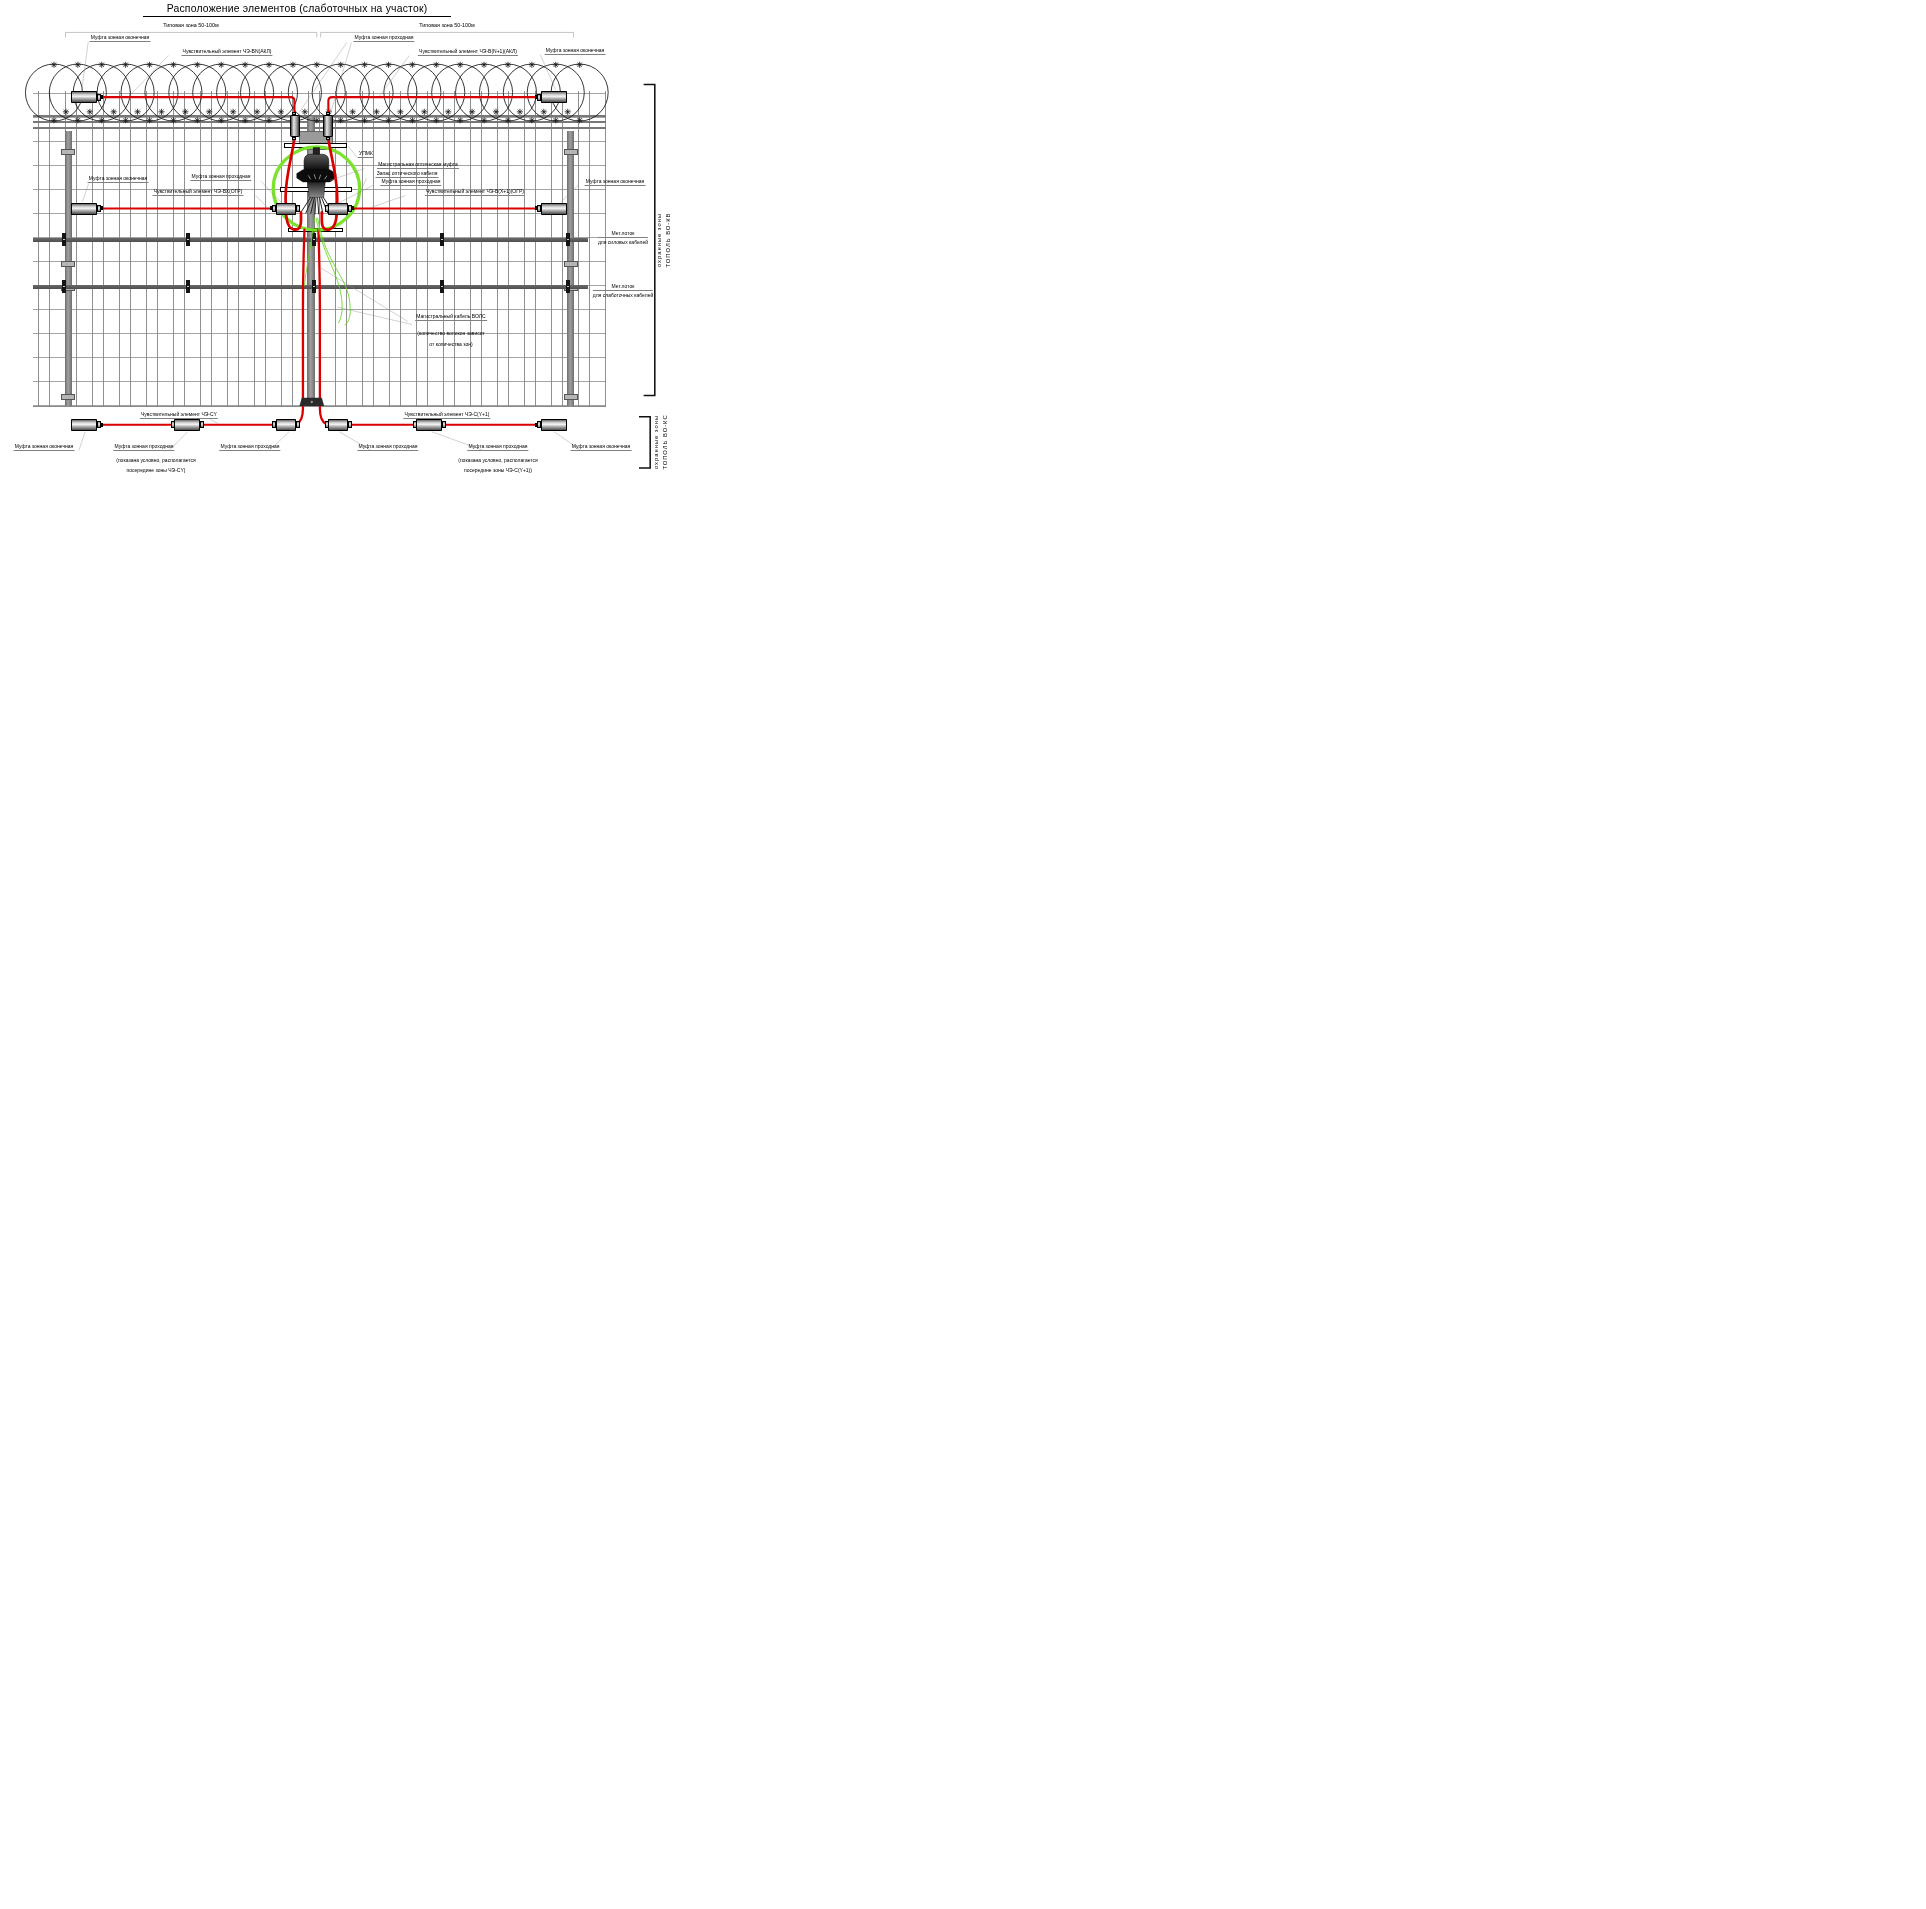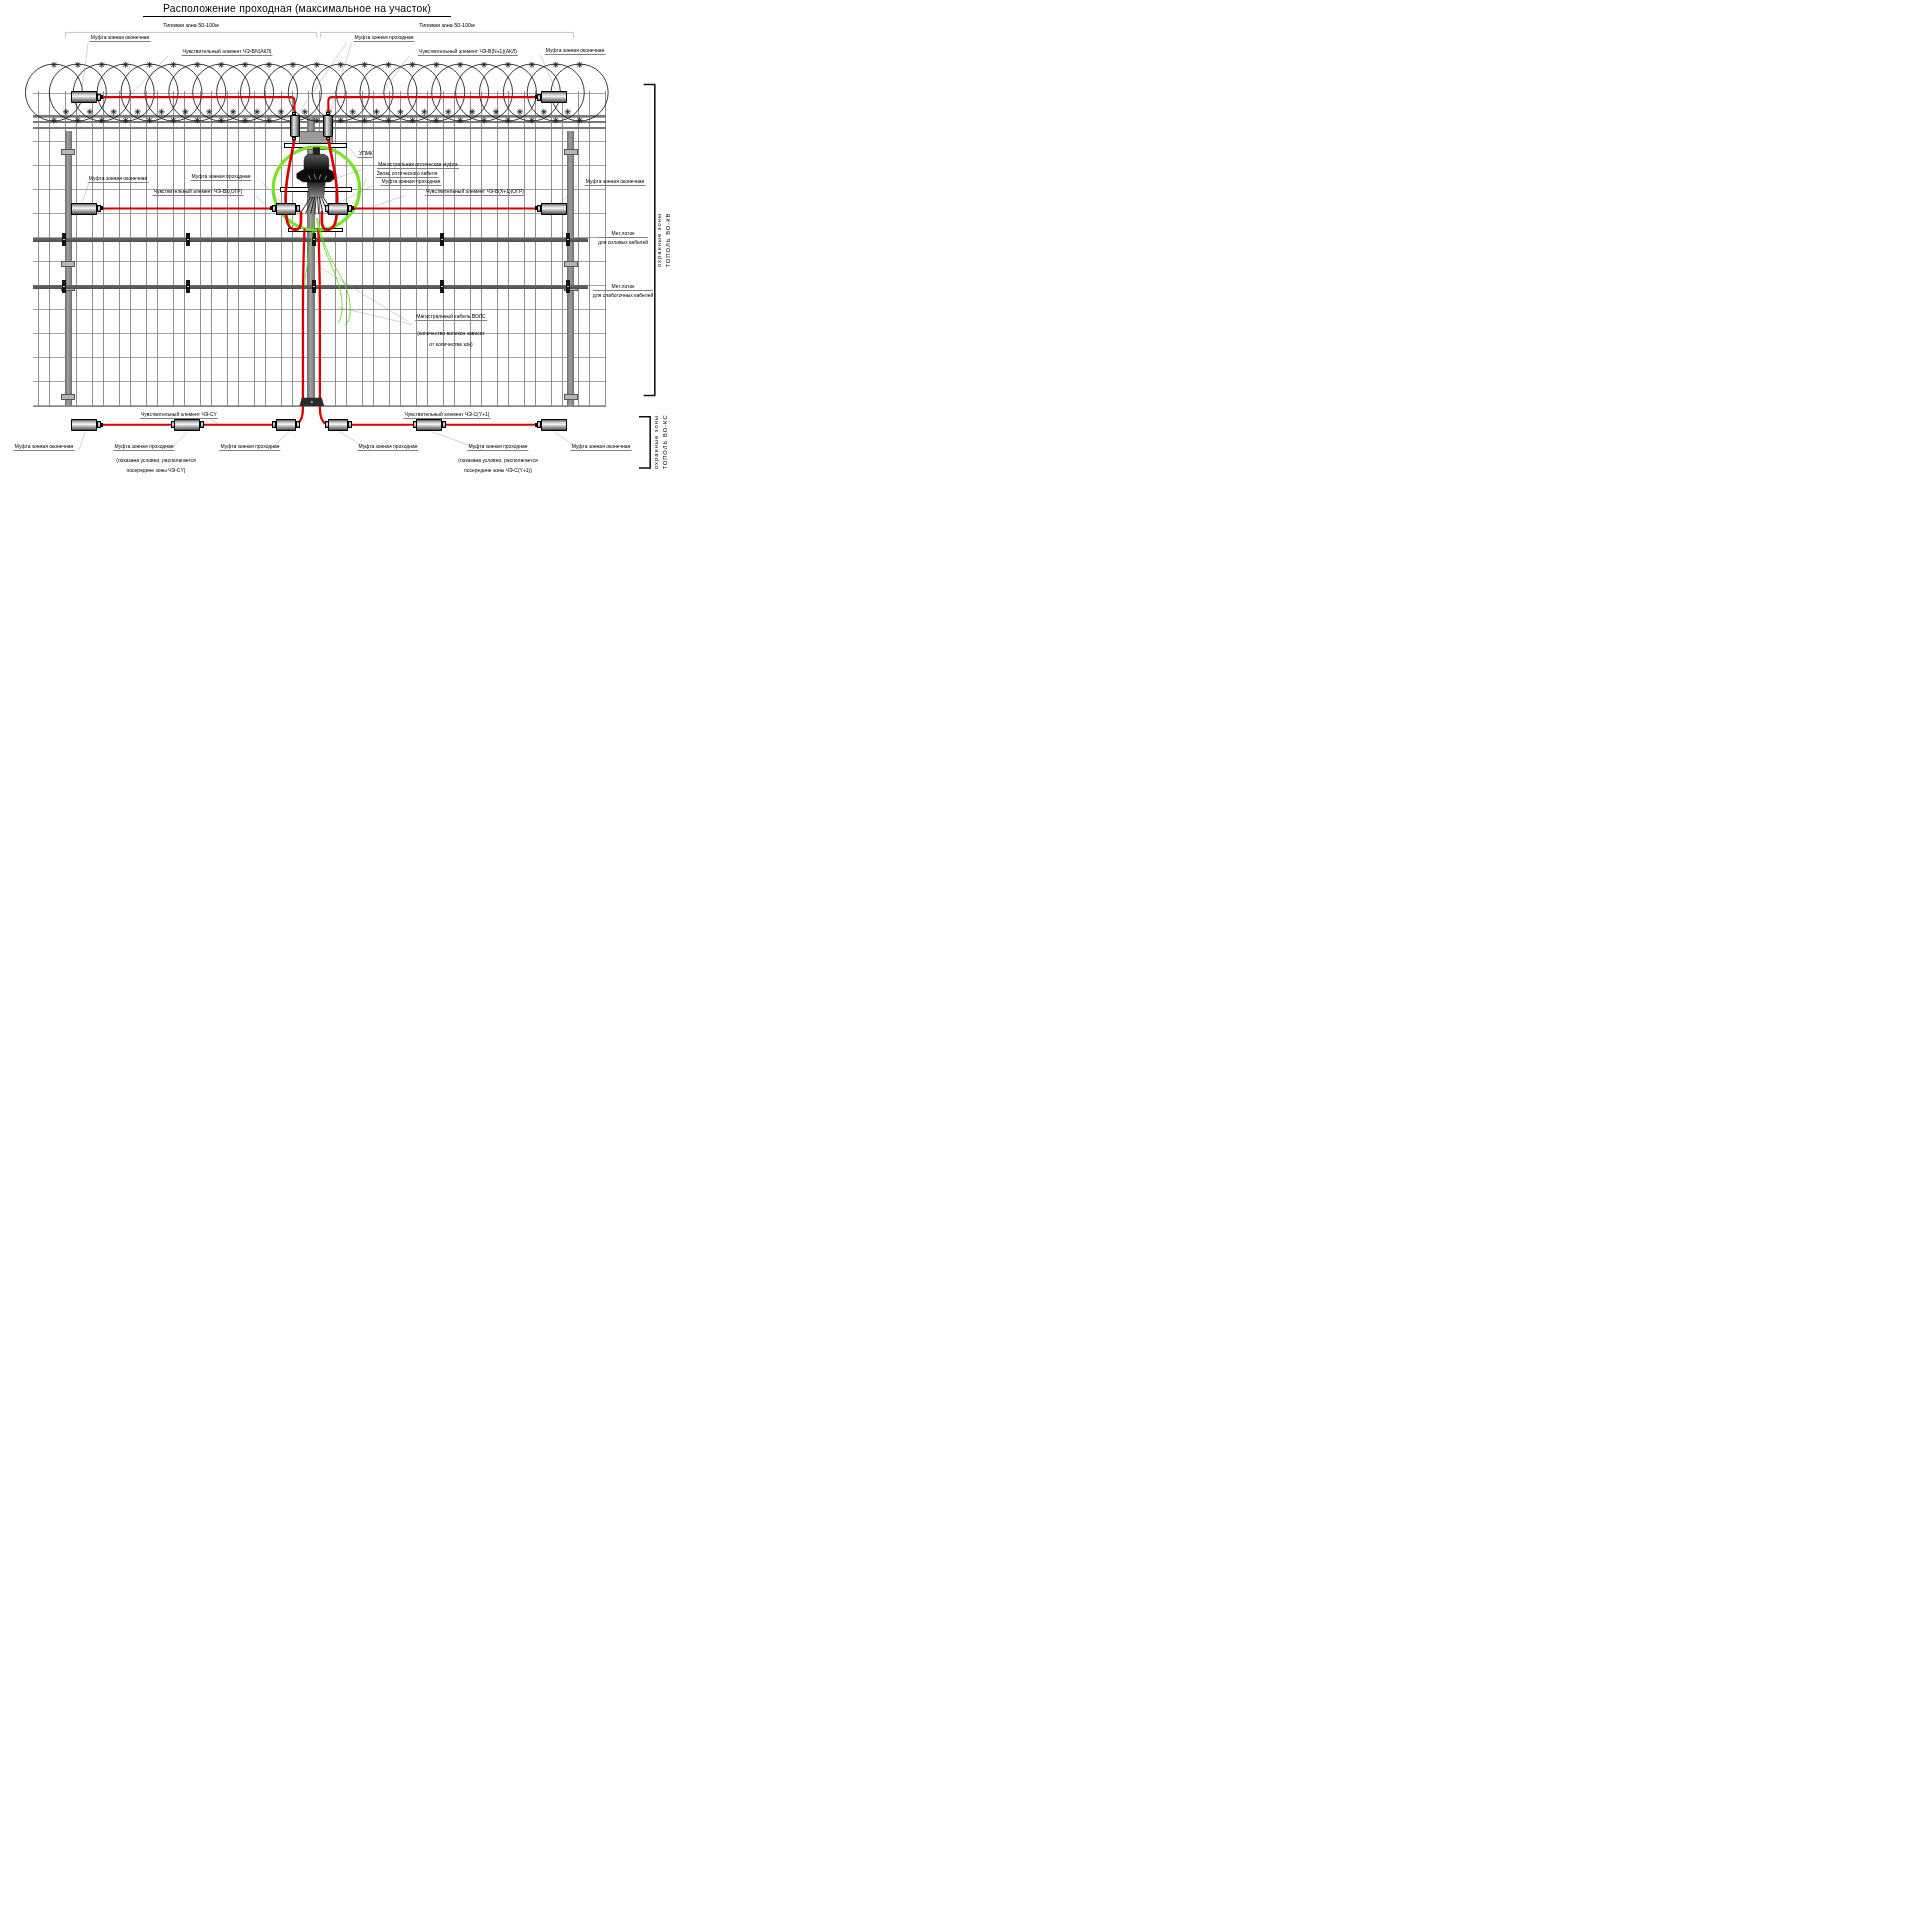--- a/index.html
+++ b/index.html
@@ -40,21 +40,21 @@
   .lbl .l2{display:block;padding-top:0.8px;}
   .vtext{transform:translate(-50%,-50%) rotate(-90deg);font-size:5.8px;letter-spacing:1px;
          white-space:nowrap;text-align:center;line-height:1.6;z-index:20;}
   svg.overlay{position:absolute;left:0;top:0;z-index:5;}
 </style>
 </head>
 <body>
 
 <div class="canvas">
 
-  <div class="abs title">Расположение проходная (максимальное на участок)</div>
+  <div class="abs title">Расположение элементов (слаботочных на участок)</div>
   <div class="abs zone" style="left:191px;">Типовая зона 50-100м</div>
   <div class="abs zone" style="left:447px;">Типовая зона 50-100м</div>
 
   <div class="abs mesh"></div>
   <div class="abs rail" style="top:115px;"></div>
   <div class="abs rail" style="top:121px;"></div>
   <div class="abs rail" style="top:127px;"></div>
   <div class="abs post" style="left:65px;"></div>
   <div class="abs post center" style="left:307px;"></div>
   <div class="abs post" style="left:567px;"></div>

